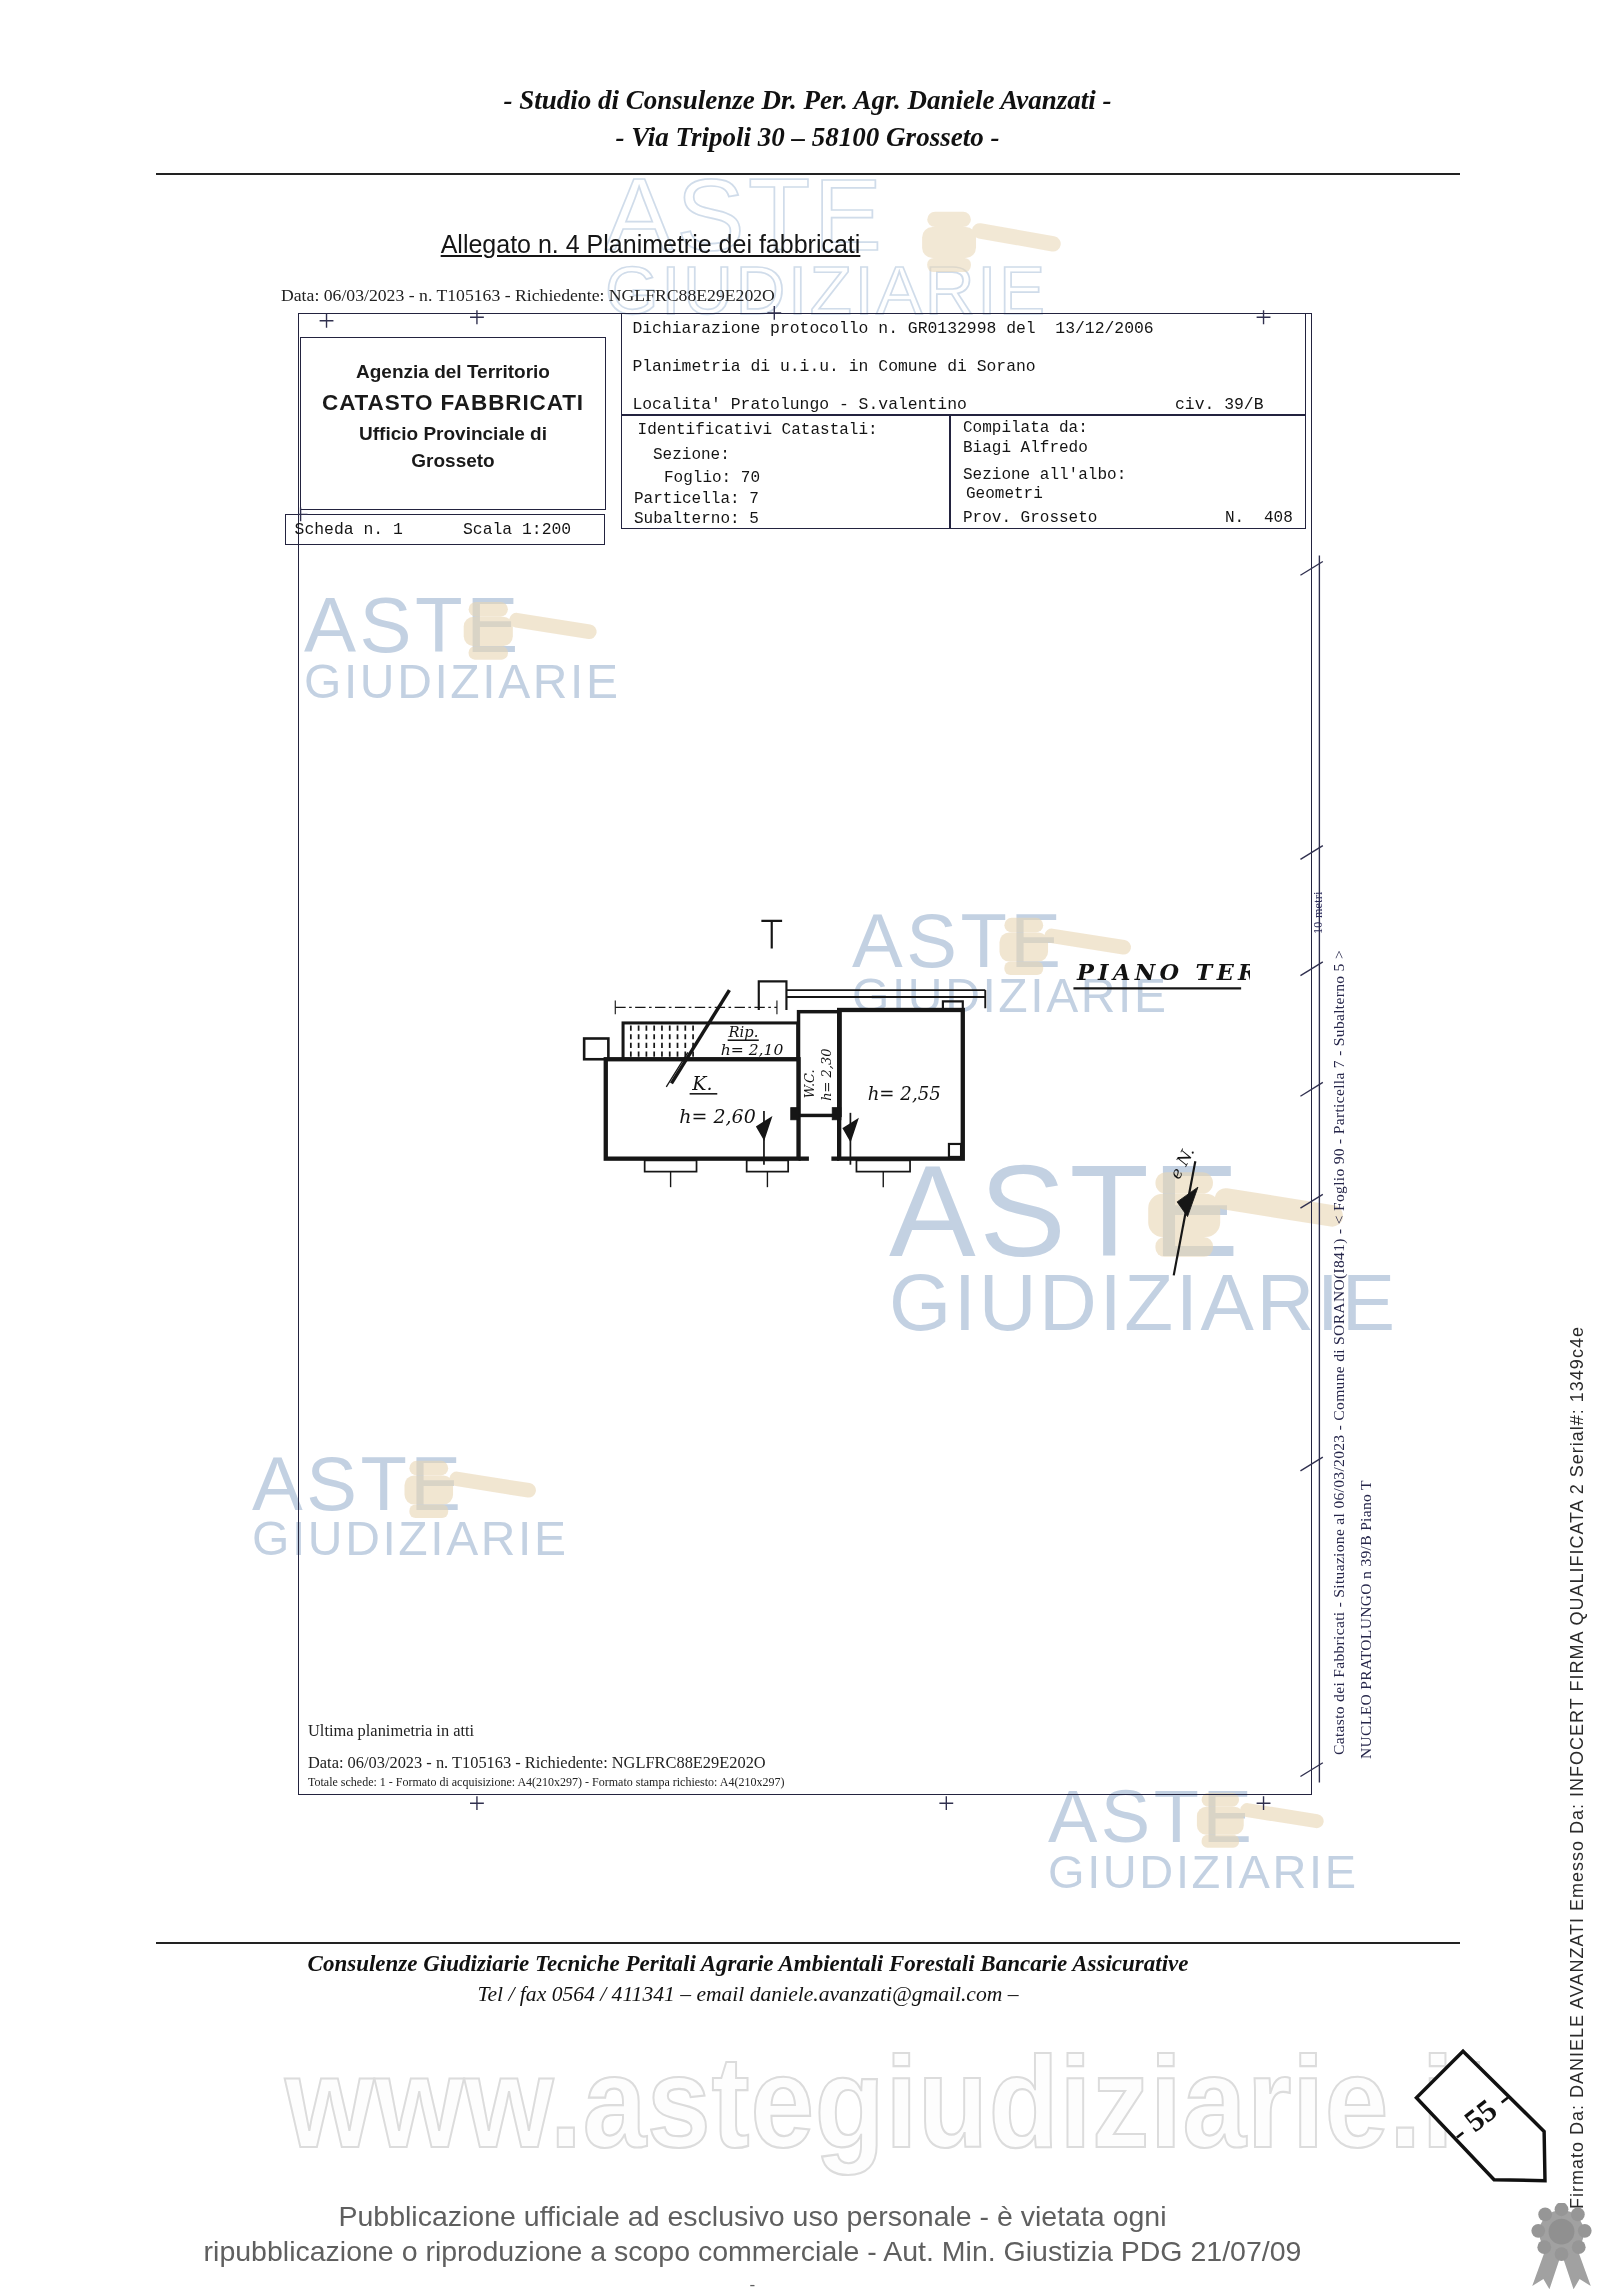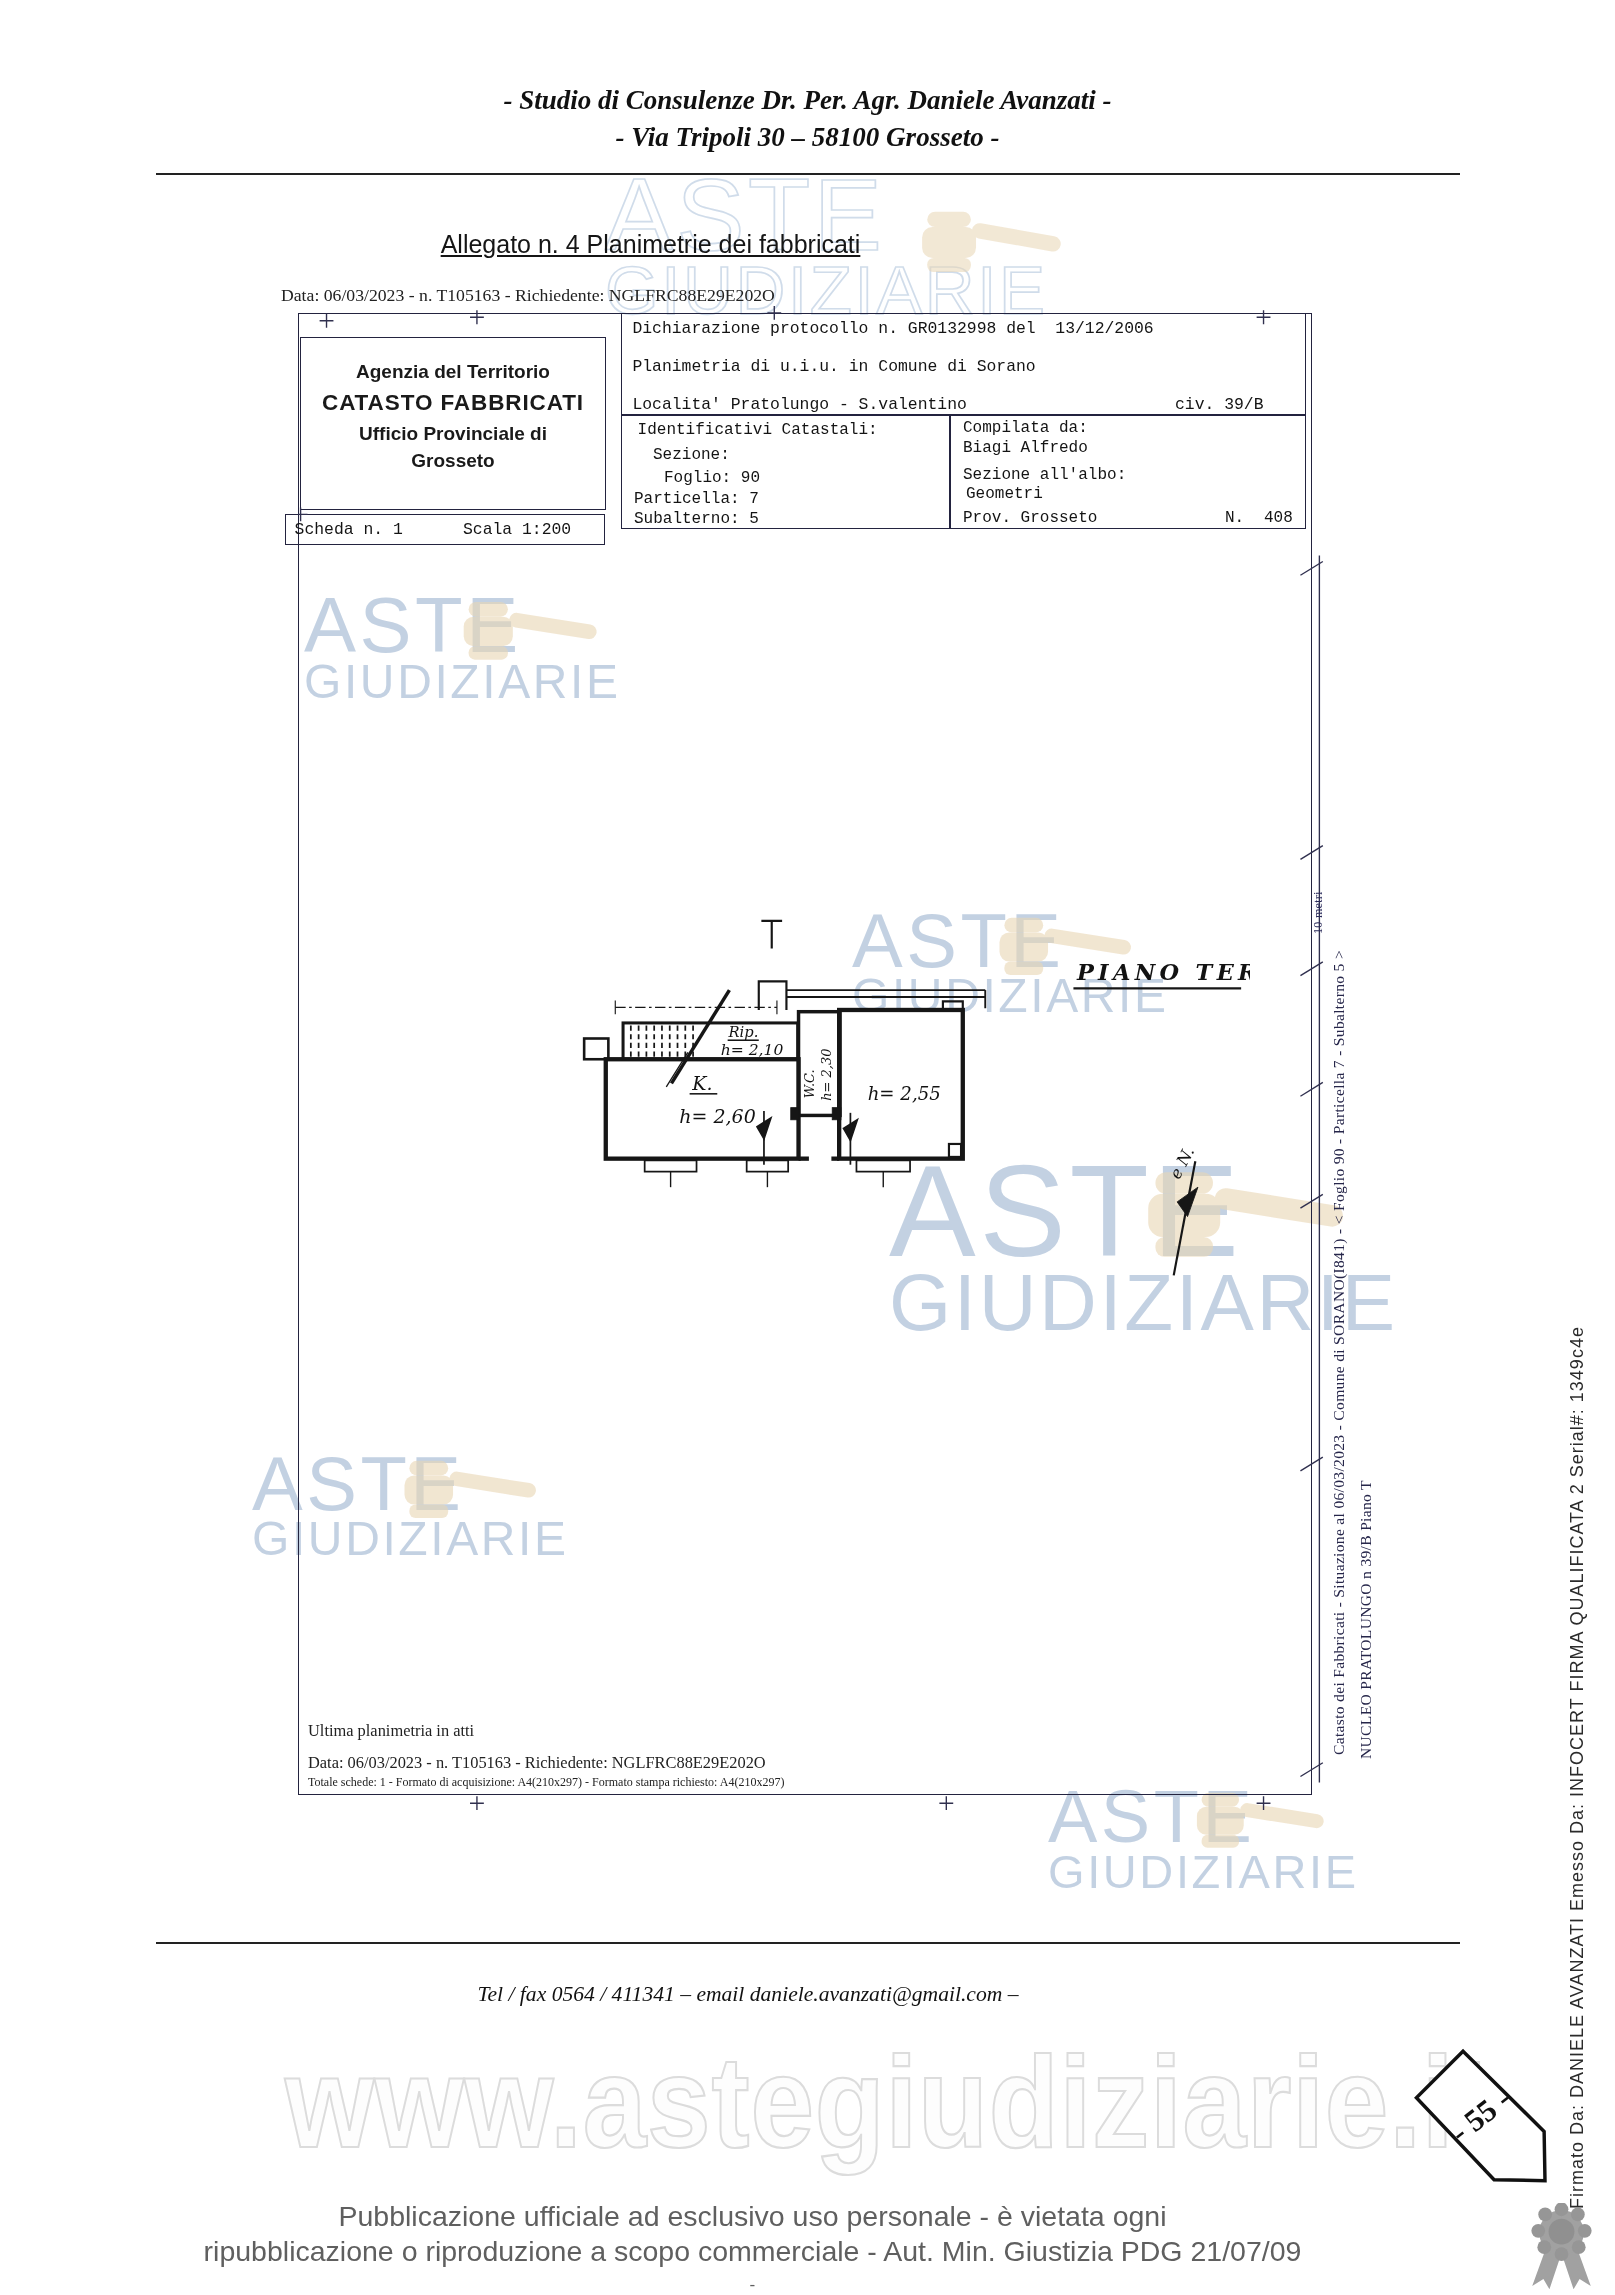--- a/index.html
+++ b/index.html
@@ -145,21 +145,21 @@
   <div class="abs z2 box" style="left:621px;top:313px;width:683px;height:214px;">
     <span class="mono" style="position:absolute;left:10.4px;top:5.2px;">Dichiarazione protocollo n. GR0132998 del  13/12/2006</span>
     <span class="mono" style="position:absolute;left:10.4px;top:43px;">Planimetria di u.i.u. in Comune di Sorano</span>
     <span class="mono" style="position:absolute;left:10.4px;top:81px;">Localita' Pratolungo - S.valentino</span>
     <span class="mono" style="position:absolute;left:553px;top:81px;">civ. 39/B</span>
     <div style="position:absolute;left:0;top:100px;width:100%;height:1.7px;background:#23233f;"></div>
     <div style="position:absolute;left:327px;top:100px;width:1.7px;bottom:0;background:#23233f;"></div>
 
     <span class="mono-sm" style="position:absolute;left:15.6px;top:107px;">Identificativi Catastali:</span>
     <span class="mono-sm" style="position:absolute;left:31px;top:132px;">Sezione:</span>
-    <span class="mono-sm" style="position:absolute;left:42px;top:155px;">Foglio: 90</span>
+    <span class="mono-sm" style="position:absolute;left:42px;top:155px;">Foglio: 70</span>
     <span class="mono-sm" style="position:absolute;left:12px;top:176px;">Particella: 7</span>
     <span class="mono-sm" style="position:absolute;left:12px;top:196px;">Subalterno: 5</span>
 
     <span class="mono-sm" style="position:absolute;left:341px;top:105px;">Compilata da:</span>
     <span class="mono-sm" style="position:absolute;left:341px;top:125px;">Biagi Alfredo</span>
     <span class="mono-sm" style="position:absolute;left:341px;top:152px;">Sezione all'albo:</span>
     <span class="mono-sm" style="position:absolute;left:344px;top:171px;">Geometri</span>
     <span class="mono-sm" style="position:absolute;left:341px;top:195px;">Prov. Grosseto</span>
     <span class="mono-sm" style="position:absolute;left:603px;top:195px;">N.</span>
     <span class="mono-sm" style="position:absolute;left:642px;top:195px;">408</span>
@@ -275,20 +275,21 @@
     <text class="hand" x="315" y="238" font-size="15" transform="rotate(-90 315 238)">h= 2,30</text>
     <text class="hand" x="358" y="237" font-size="21">h= 2,55</text>
     <text class="hand" x="718" y="330" font-size="19" transform="rotate(-62 718 330)">e N.</text>
   </svg>
 
   <div class="abs z2 datatext" style="left:308px;top:1721px;font-size:16.4px;">Ultima planimetria in atti</div>
   <div class="abs z2 datatext" style="left:308px;top:1753px;font-size:16.4px;">Data: 06/03/2023 - n. T105163 - Richiedente: NGLFRC88E29E202O</div>
   <div class="abs z2 datatext" style="left:308px;top:1775px;font-size:12px;">Totale schede: 1 - Formato di acquisizione: A4(210x297)  - Formato stampa richiesto: A4(210x297)</div>
 
   <div class="abs z2 rule" style="left:156px;top:1942px;width:1304px;"></div>
+  <div class="abs z2 foot1 center" style="left:0;top:1951px;width:1496px;">Consulenze Giudiziarie Tecniche Peritali Agrarie Ambientali Forestali Bancarie Assicurative</div>
   <div class="abs z2 foot2 center" style="left:0;top:1982px;width:1496px;">Tel / fax 0564 / 411341 – email daniele.avanzati@gmail.com –</div>
 
   <svg class="abs z3" style="left:1405px;top:2040px;" width="154" height="151" viewBox="0 0 178 175">
     <polygon points="67,13 161,106 162,163 103,162 13,67" fill="#ffffff" stroke="#111" stroke-width="4"></polygon>
     <text x="88" y="99" transform="rotate(-38 88 88)" text-anchor="middle" font-family="Liberation Serif, serif" font-weight="bold" font-size="36" fill="#111">- 55 -</text>
   </svg>
 
   <div class="abs z2 vtext sig" style="left:1567px;top:1206px;height:1003px;">Firmato Da: DANIELE AVANZATI Emesso Da: INFOCERT FIRMA QUALIFICATA 2 Serial#: 1349c4e</div>
 
   <svg class="abs z2" style="left:1515px;top:2203px;" width="93" height="90" viewBox="0 0 108 104">

